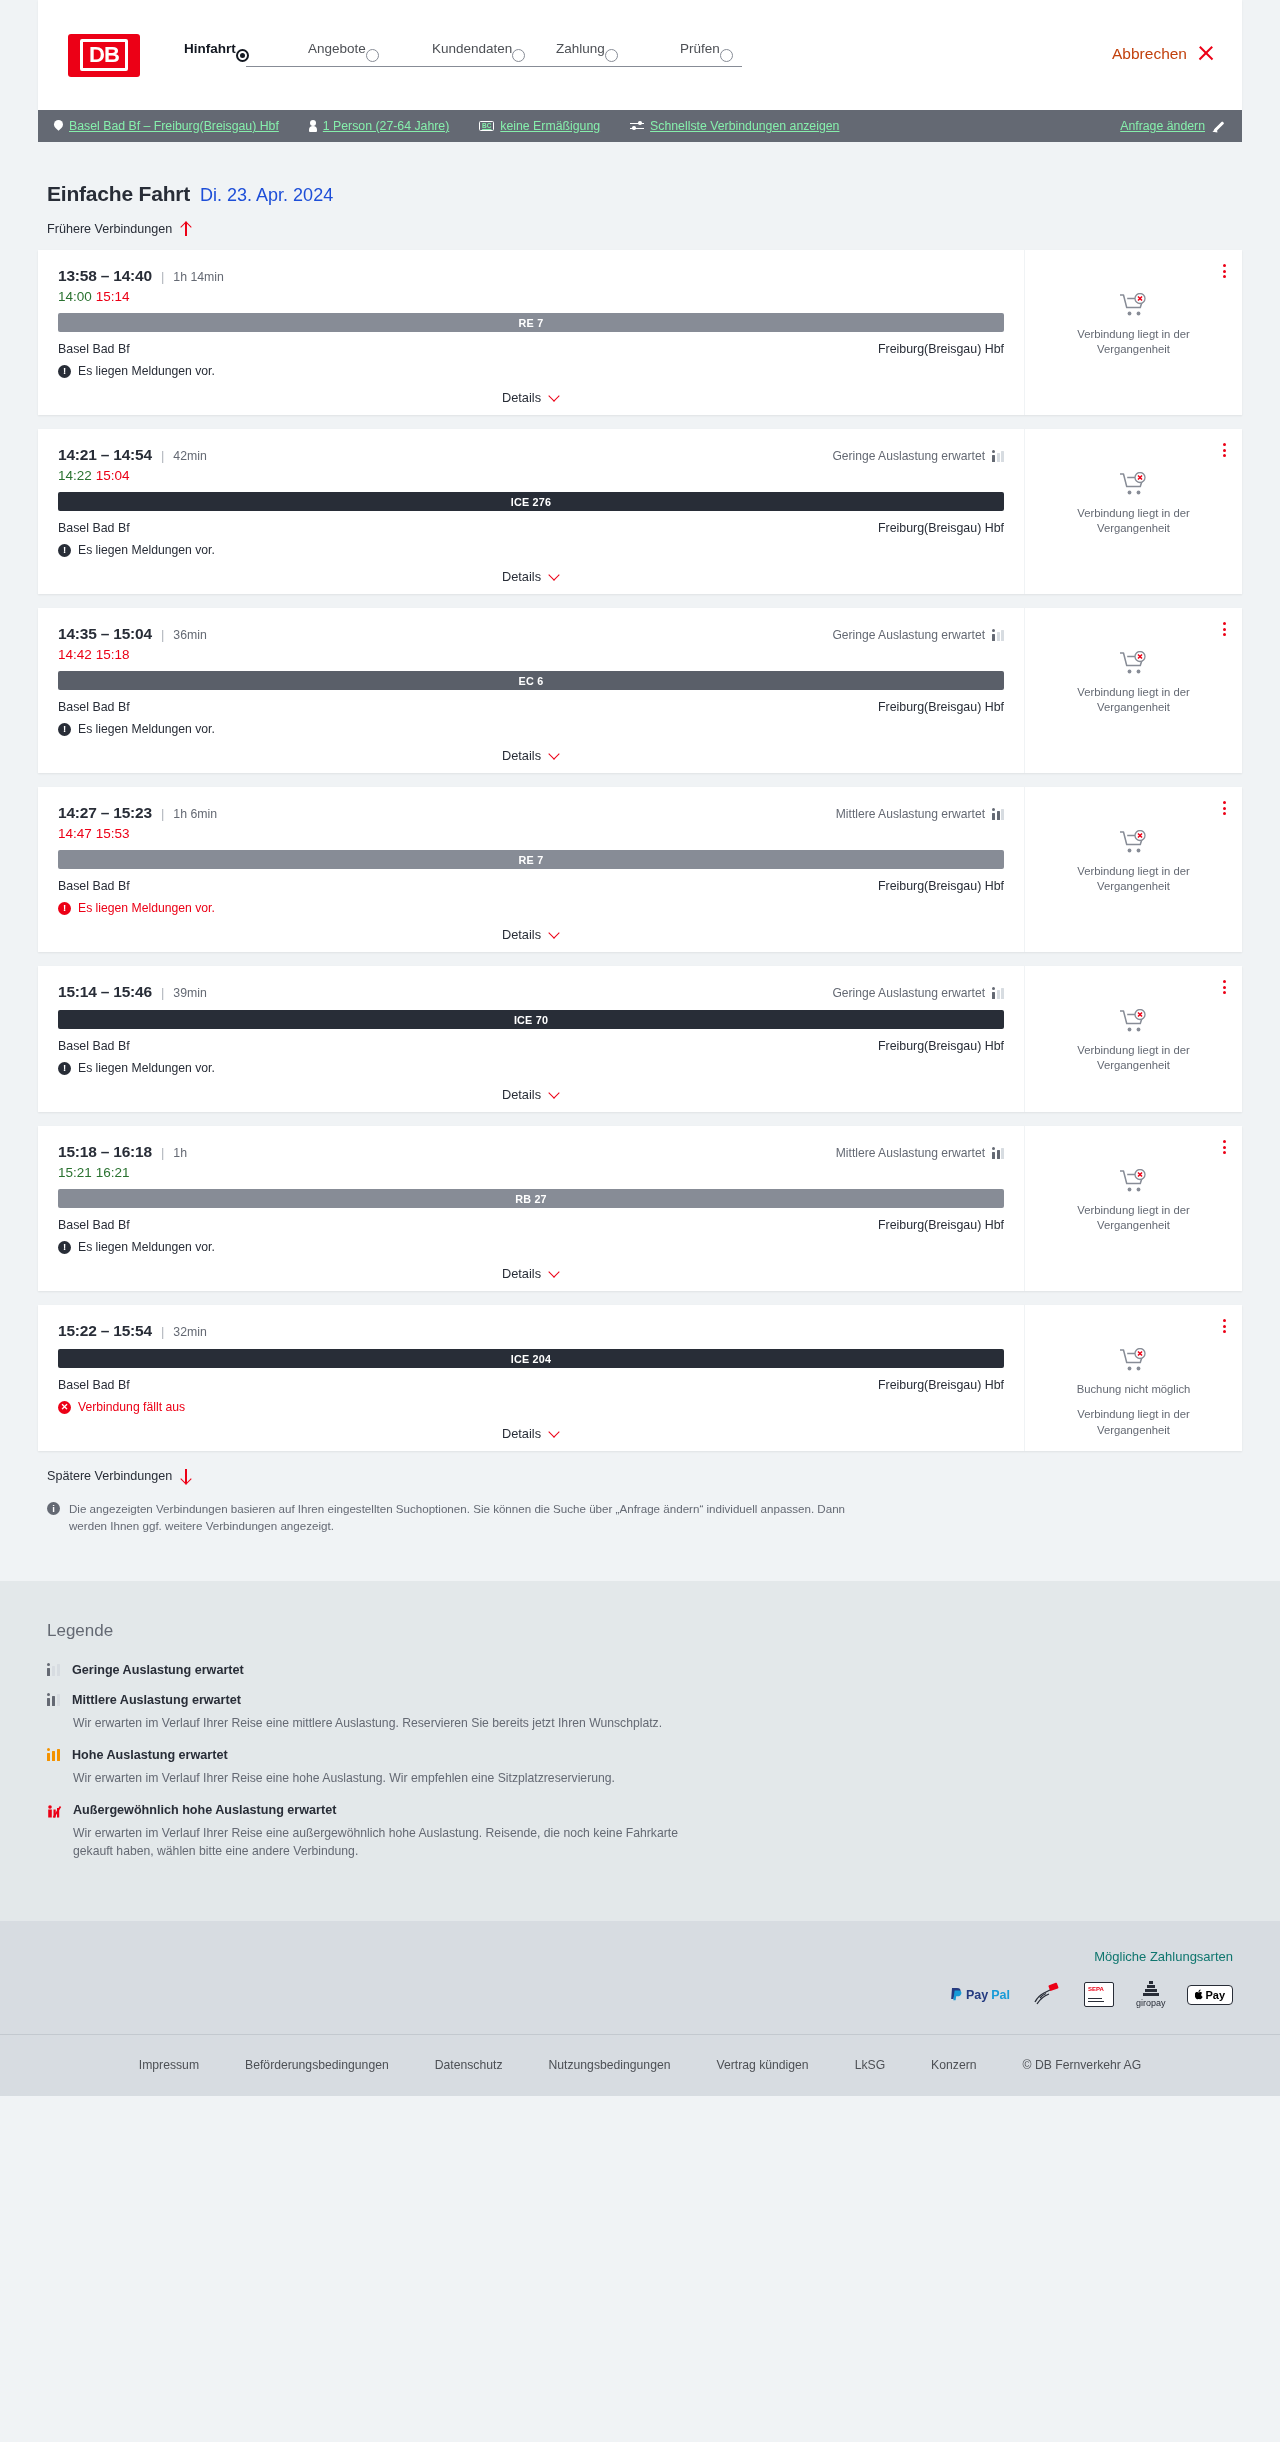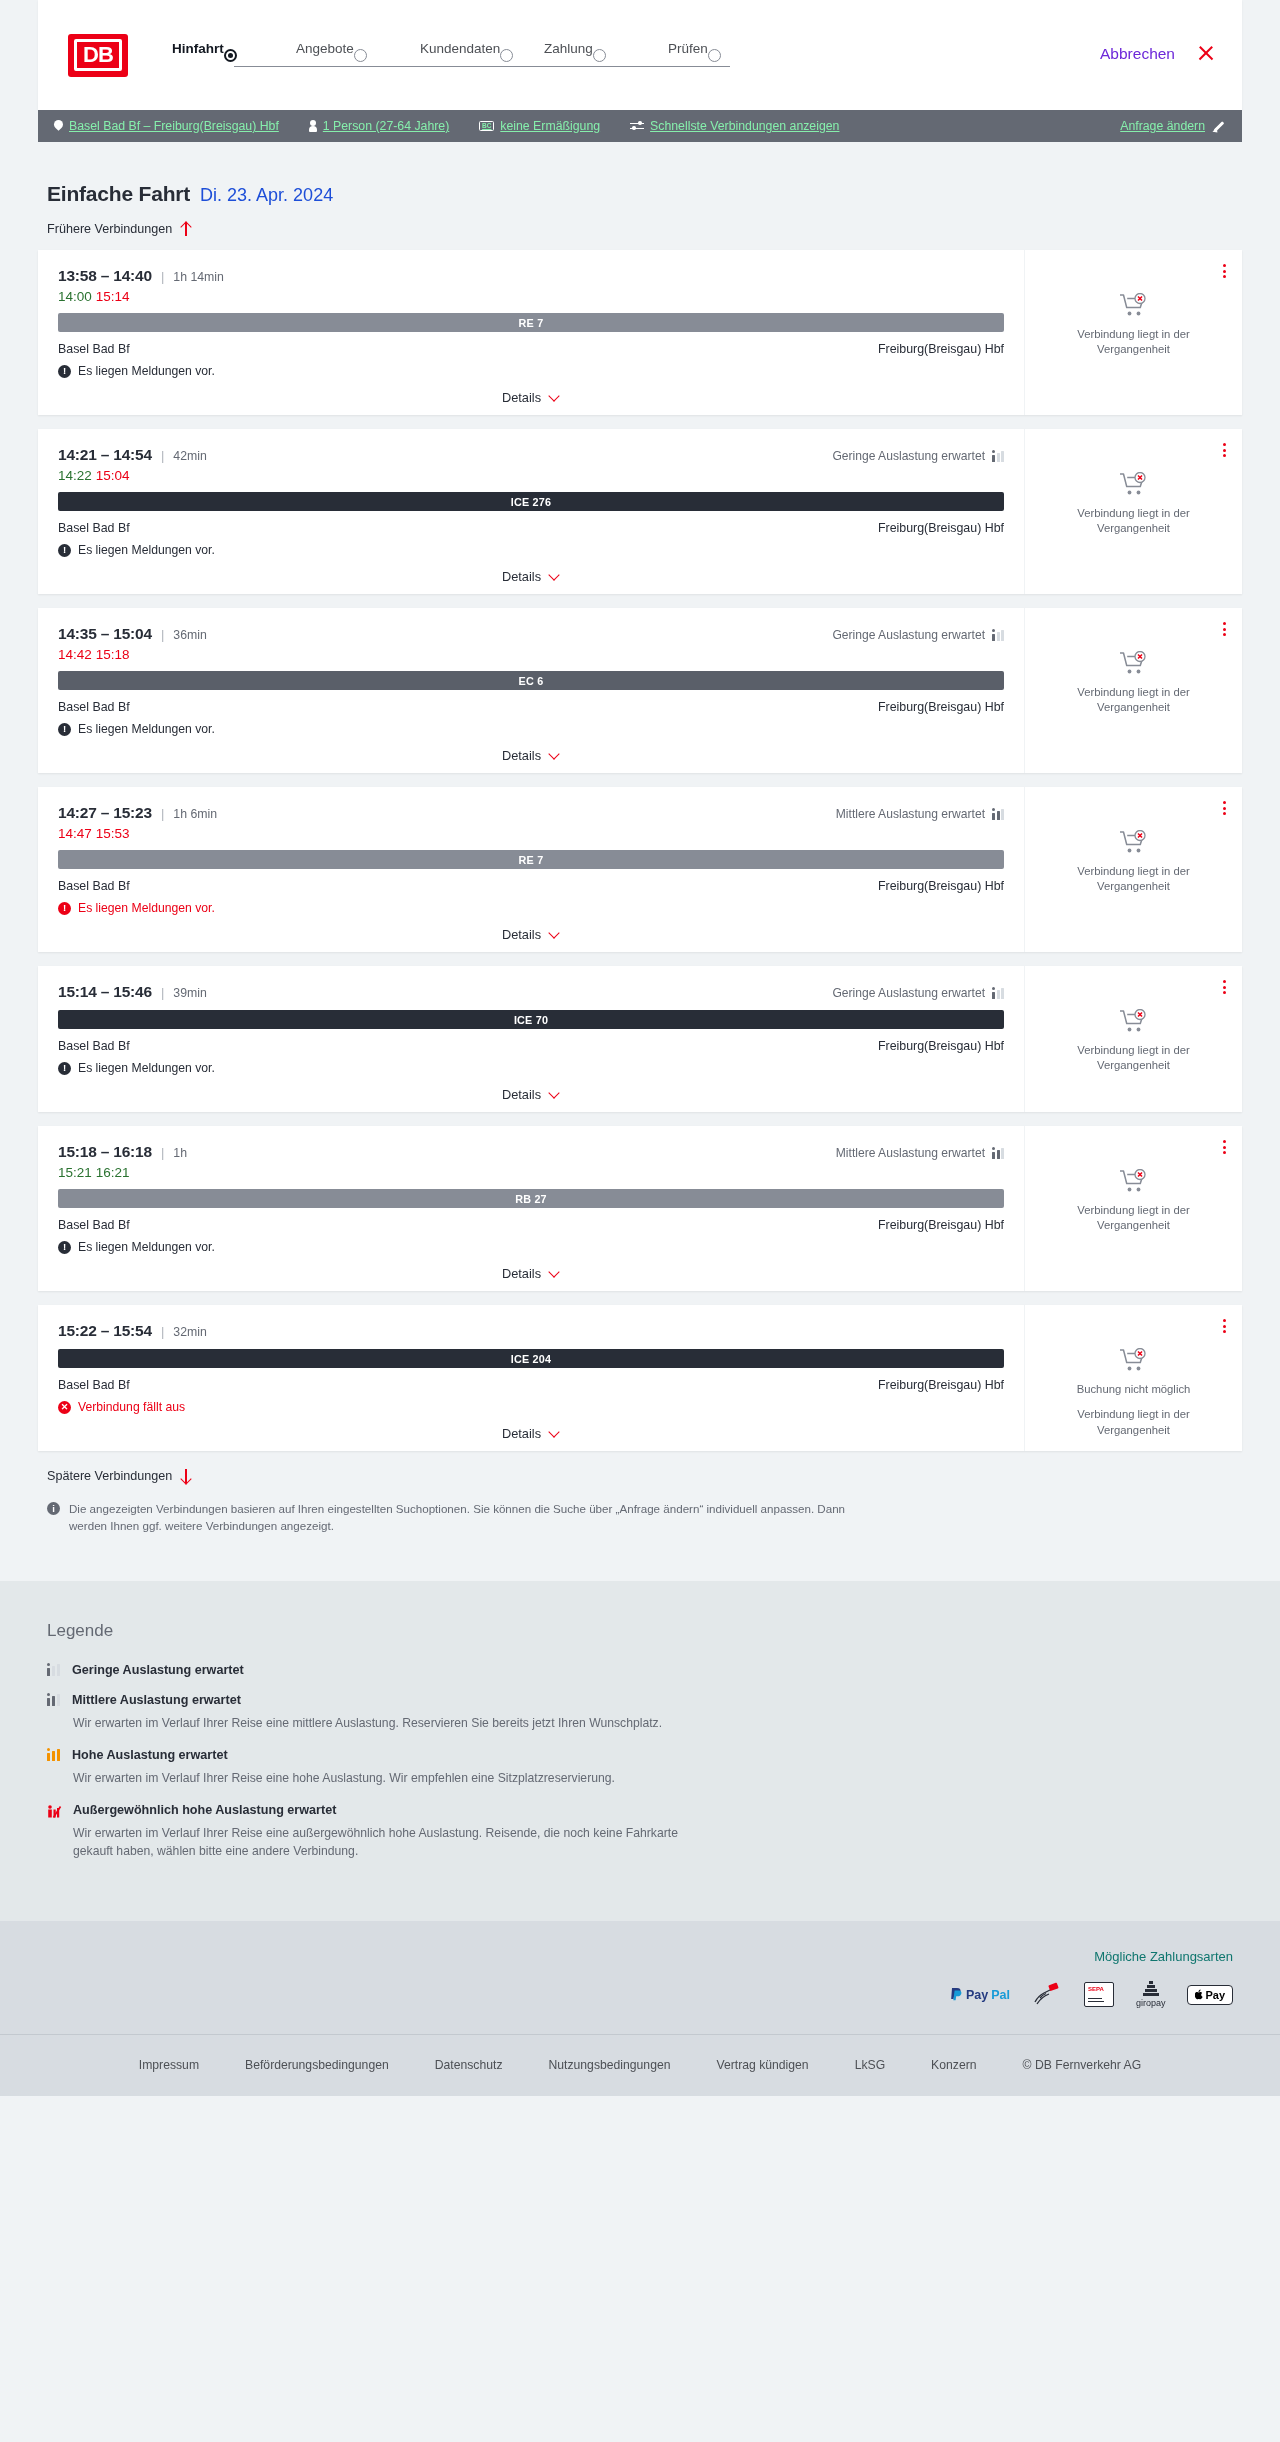--- a/index.html
+++ b/index.html
@@ -16,21 +16,21 @@
   .header {
     background: #ffffff;
     margin: 0 38px 0 38px;
     height: 110px;
     display: flex;
     align-items: center;
     padding: 0 28px 0 30px;
     box-shadow: 0 1px 2px rgba(0,0,0,.06);
   }
   .db-logo {
-    width: 60px; height: 43px;
+    width: 72px; height: 43px;
     background: #ec0016;
     border-radius: 3px;
     display: flex; align-items: center; justify-content: center;
     flex: 0 0 auto;
   }
   .db-logo .inner {
     width: 48px; height: 32px;
     border: 3px solid #ffffff;
     border-radius: 2px;
     color: #ffffff;
@@ -80,23 +80,23 @@
     top: 25px;
     left: 50%;
     width: 124px;
     z-index: 1;
   }
   .step:last-child::after { display: none; }
   .cancel-btn {
     margin-left: auto;
     display: flex;
     align-items: center;
-    gap: 22px;
+    gap: 10px;
     font-size: 15.5px;
-    color: #6d28d9;
+    color: #c2410c;
     cursor: pointer;
     padding-bottom: 3px;
   }
   .x-icon { width: 17px; height: 17px; position: relative; }
   .x-icon::before, .x-icon::after {
     content: ""; position: absolute; left: 0; top: 7px;
     width: 18px; height: 2.4px; background: #ec0016;
   }
   .x-icon::before { transform: rotate(45deg); }
   .x-icon::after { transform: rotate(-45deg); }

